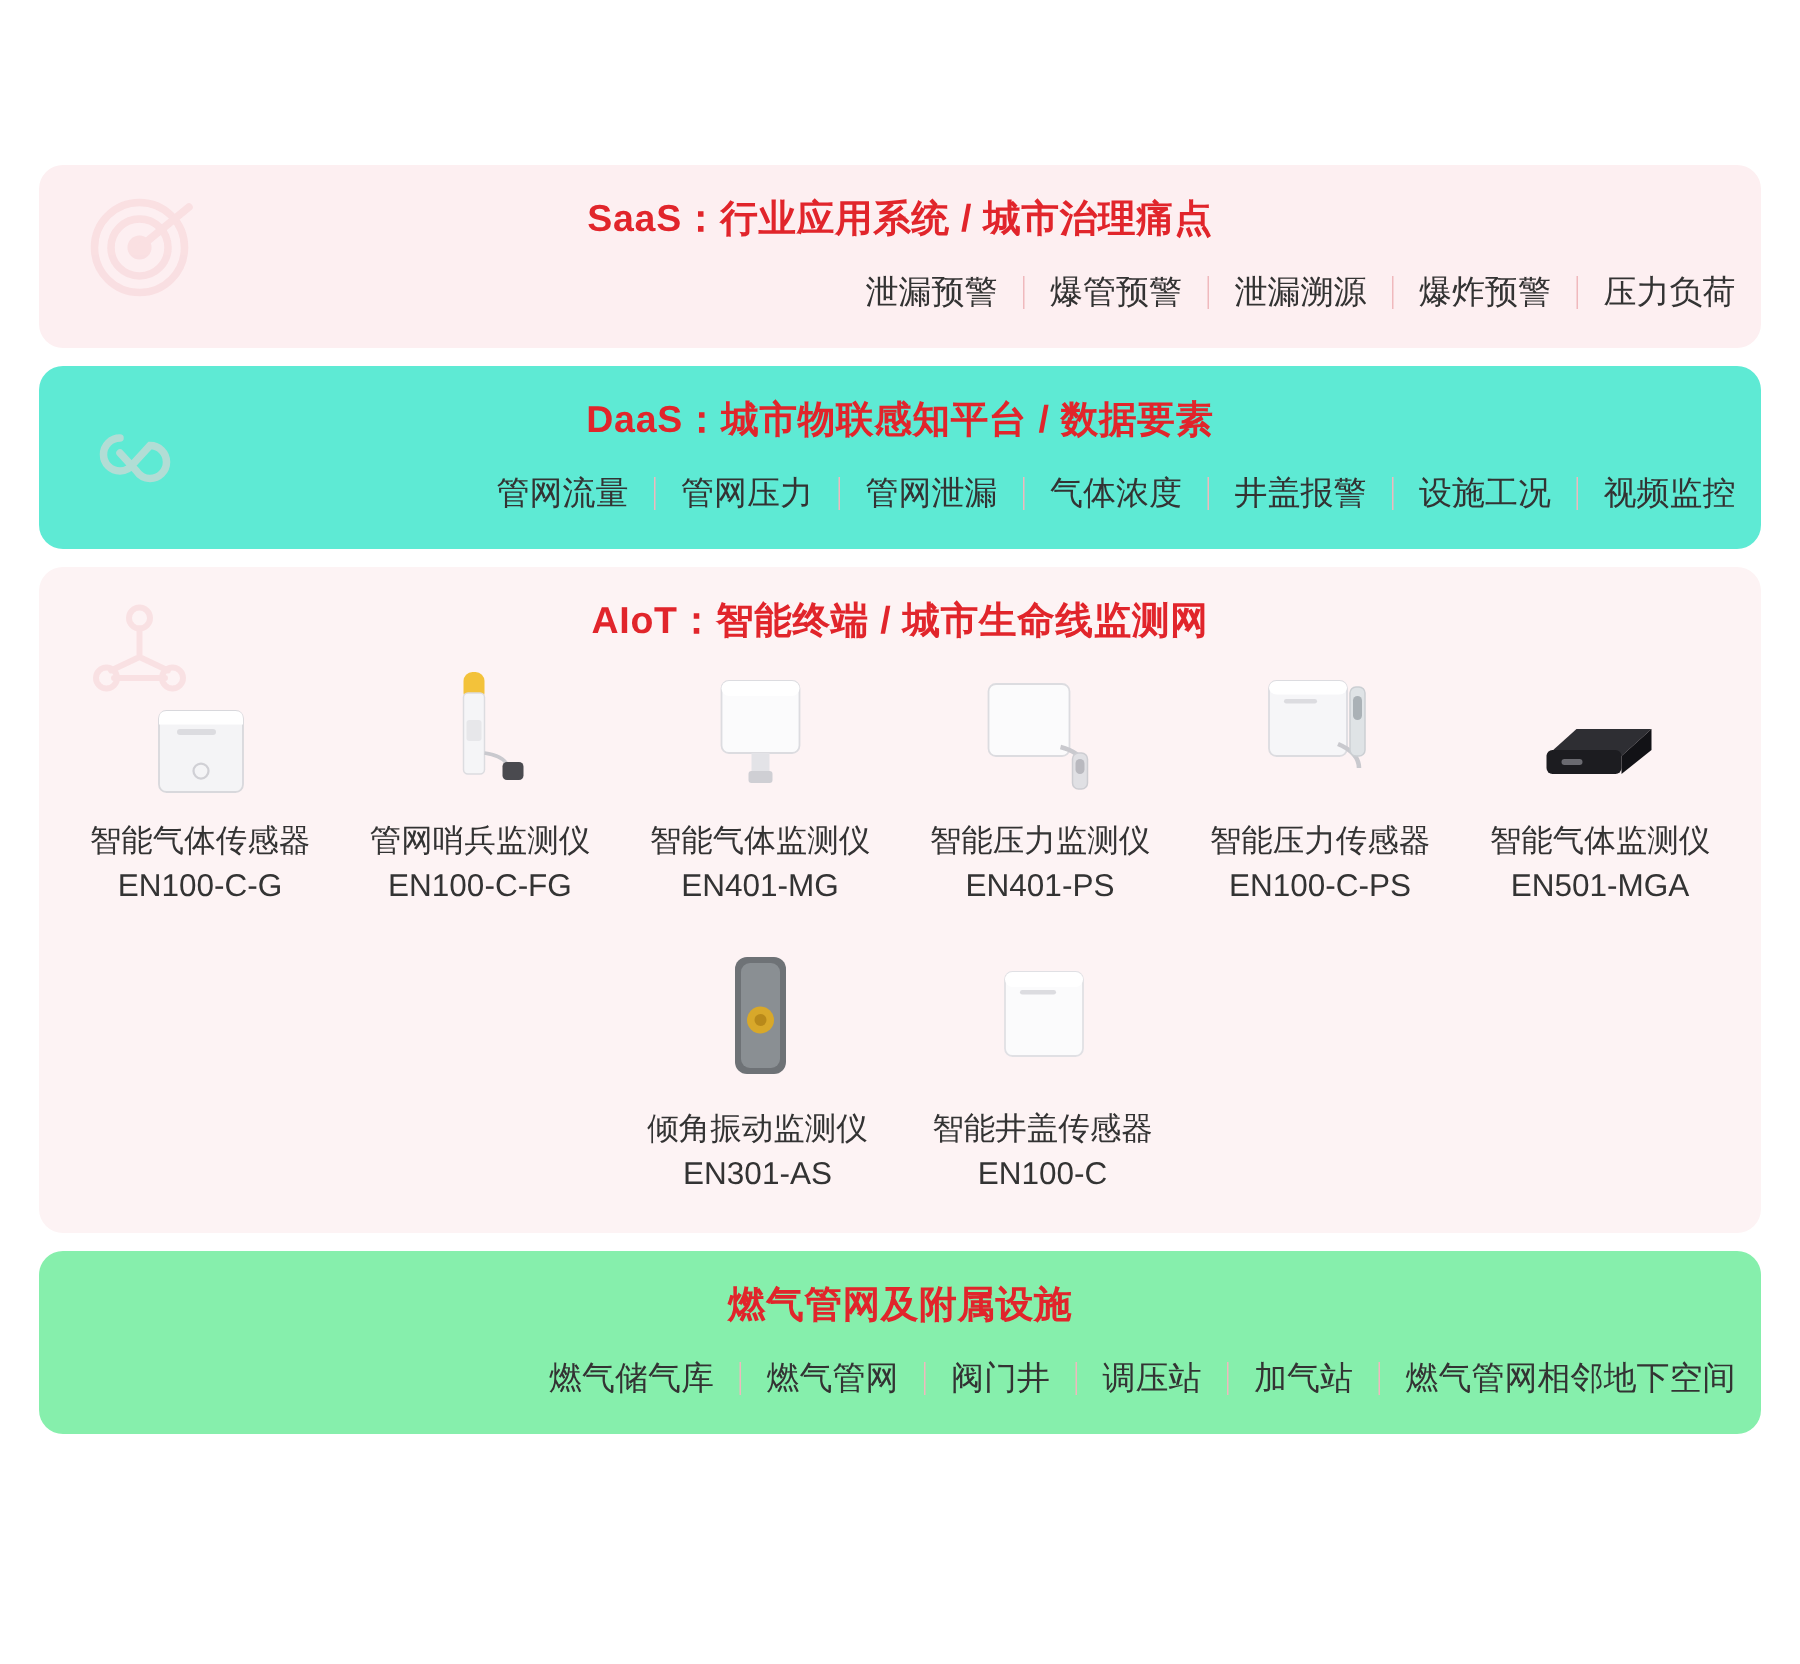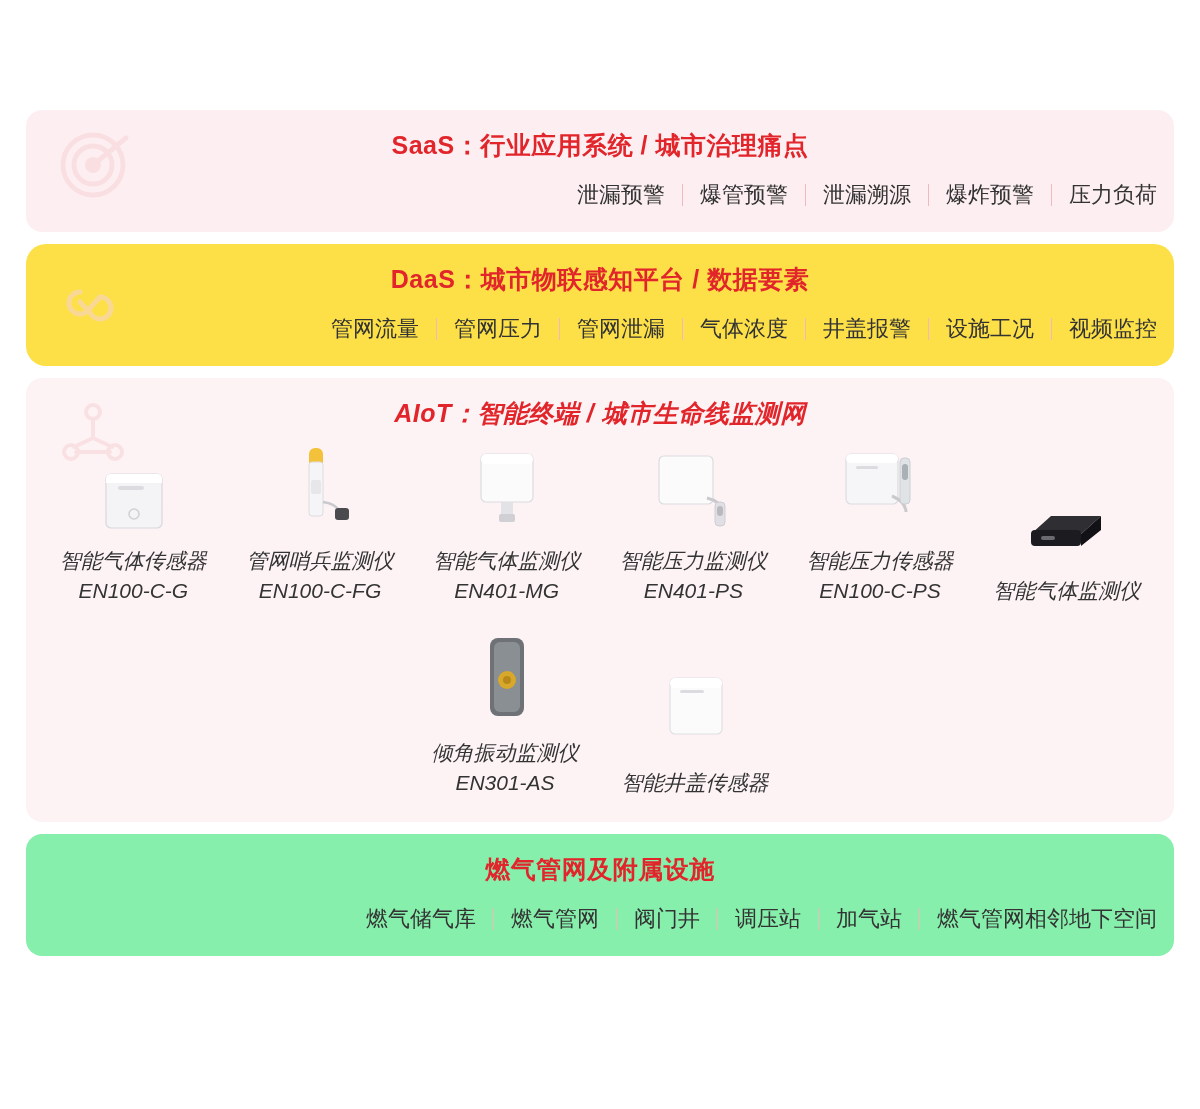--- a/index.html
+++ b/index.html
@@ -22,22 +22,22 @@
     padding: 110px 26px 40px 26px;
   }
 
   .layer {
     position: relative;
     border-radius: 16px;
     margin-bottom: 12px;
     overflow: hidden;
   }
   .layer-saas   { background: #fdeff1; }
-  .layer-daas   { background: #fde047; border-radius: 20px; }
-  .layer-aiot   { background: #fdf3f4; font-style: italic; }
+  .layer-daas   { background: #5eead4; }
+  .layer-aiot   { background: #fdf3f4; }
   .layer-bottom { background: #86efac; }
 
   .layer-title {
     text-align: center;
     font-size: 25px;
     font-weight: bold;
     color: #e1252b;
     padding-top: 19px;
     padding-bottom: 4px;
     letter-spacing: 0.5px;
@@ -88,20 +88,21 @@
     z-index: 2;
     padding: 6px 14px 24px 14px;
   }
   .device-row {
     display: flex;
     justify-content: center;
     align-items: flex-end;
   }
   .device-row.row2 {
     margin-top: 26px;
+    align-items: center;
   }
   .device {
     width: 190px;
     text-align: center;
     padding: 0 0px;
   }
   .device .img {
     height: 96px;
     display: flex;
     align-items: flex-end;
@@ -264,20 +265,21 @@
         <div class="device">
           <div class="img">
             <svg width="100" height="80" viewBox="0 0 100 80">
               <path d="M14 48 L34 30 h50 l-20 18z" fill="#2e2e33"></path>
               <rect x="14" y="44" width="50" height="16" rx="4" fill="#1c1c20"></rect>
               <path d="M64 48 L84 30 v14 L64 60z" fill="#121216"></path>
               <rect x="24" y="50" width="14" height="4" rx="2" fill="#6a6a70"></rect>
             </svg>
           </div>
           <div class="name">智能气体监测仪</div>
+          <div class="model">EN501-MGA</div>
         </div>
 
       </div>
 
       <div class="device-row row2">
 
         <div class="device">
           <div class="img">
             <svg width="90" height="96" viewBox="0 0 90 96">
               <rect x="30" y="6" width="34" height="78" rx="8" fill="#6e7276"></rect>
@@ -293,20 +295,21 @@
 
         <div class="device">
           <div class="img">
             <svg width="90" height="96" viewBox="0 0 90 96">
               <rect x="20" y="16" width="52" height="56" rx="5" fill="#fbfbfc" stroke="#e0e0e4" stroke-width="1.2"></rect>
               <rect x="20" y="16" width="52" height="10" rx="5" fill="#ffffff"></rect>
               <rect x="30" y="28" width="24" height="3" rx="1.5" fill="#dcdce0"></rect>
             </svg>
           </div>
           <div class="name">智能井盖传感器</div>
+          <div class="model">EN100-C</div>
         </div>
 
       </div>
     </div>
   </section>
 
   <section class="layer layer-bottom">
     <div class="layer-title">
       <span class="sub">燃气管网及附属设施</span>
     </div>

